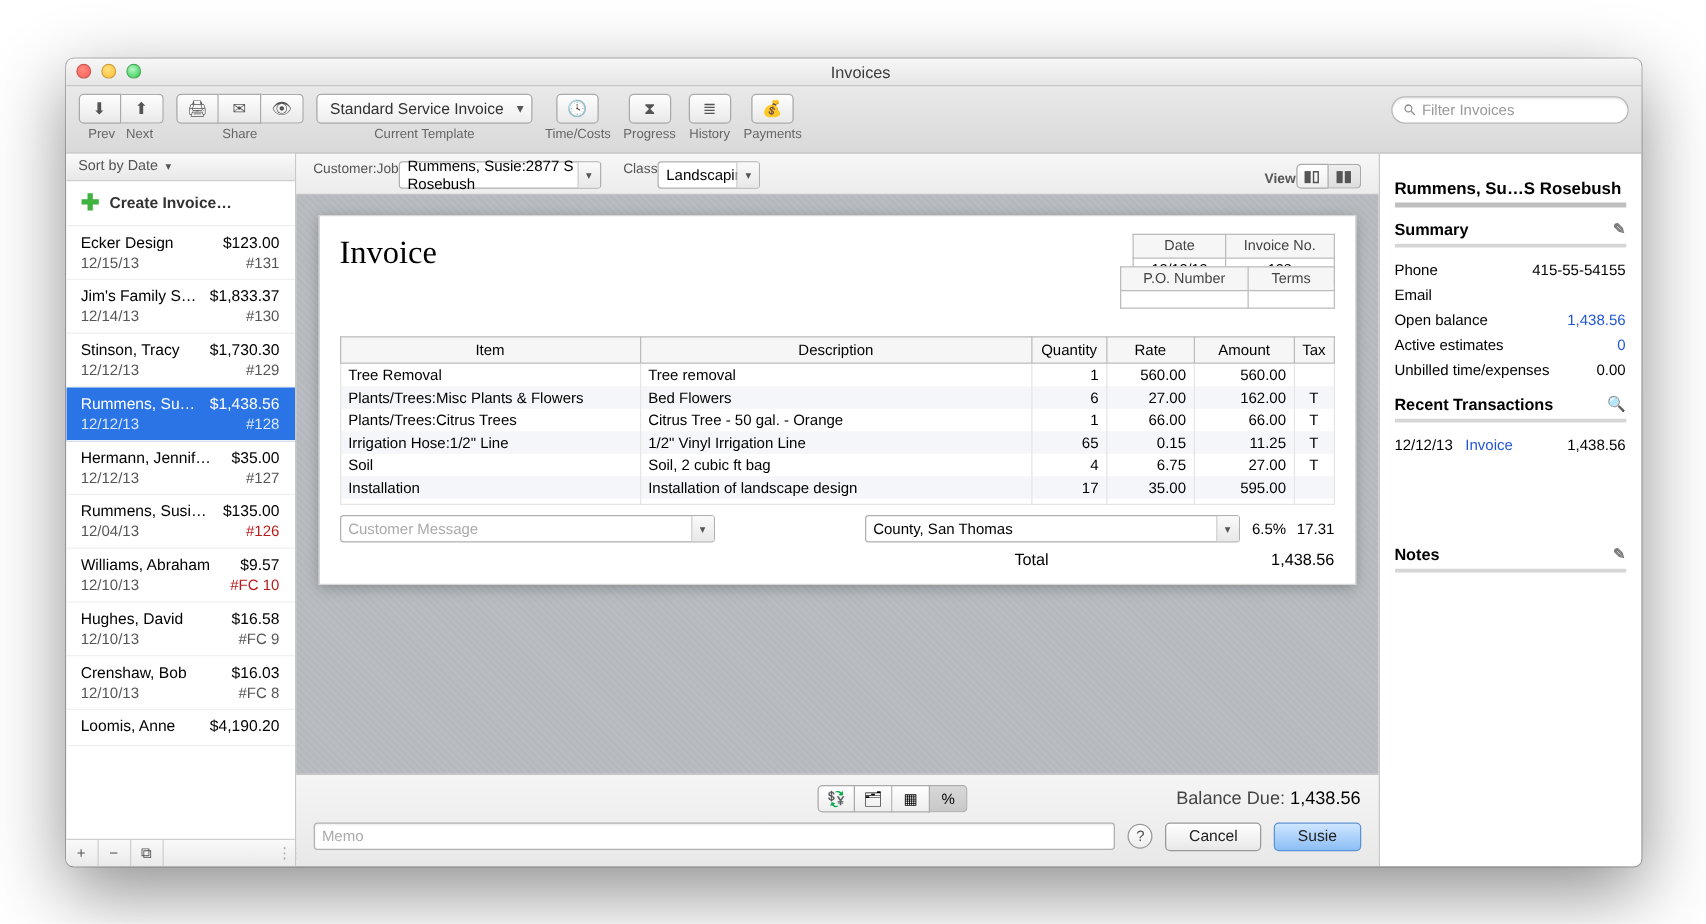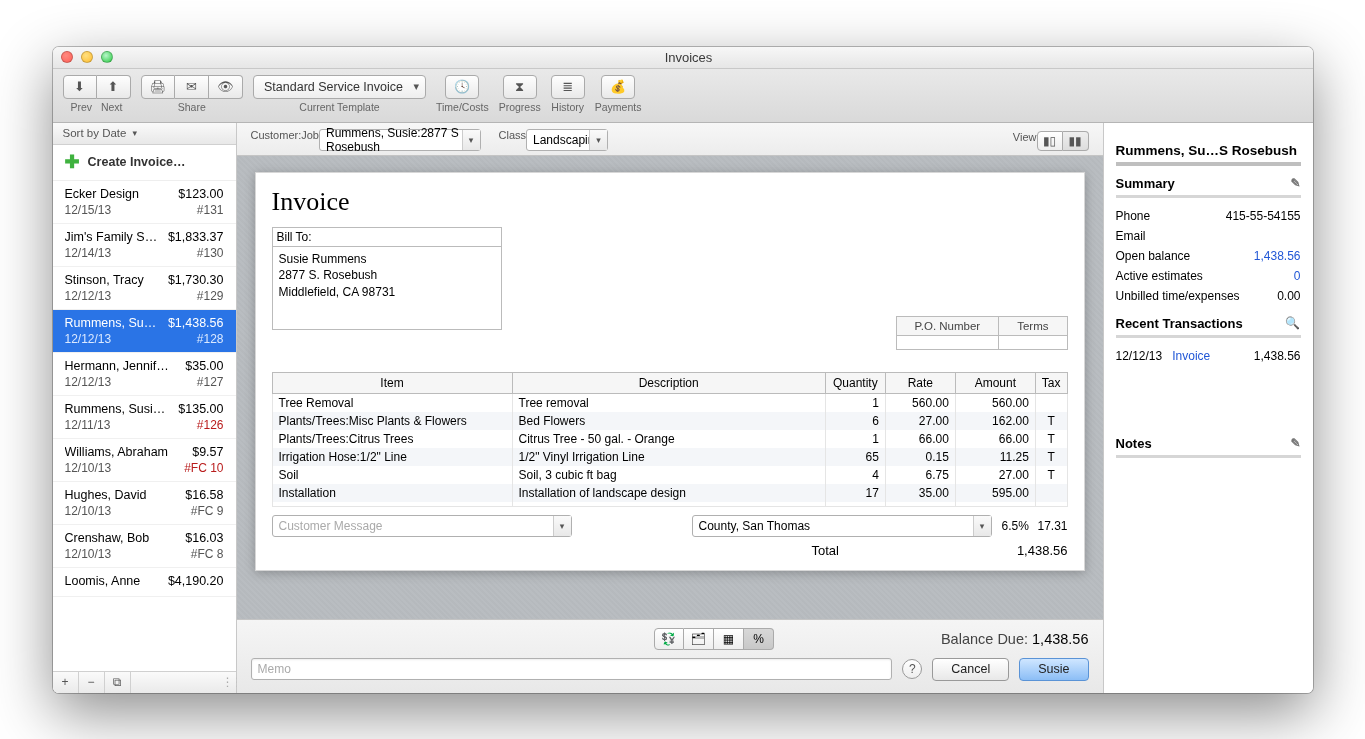--- a/index.html
+++ b/index.html
@@ -276,20 +276,26 @@
         </div>
       <div class="tb-label">History</div>
     </div>
     <div class="tb-group">
       <div class="tb-row">
           <div class="tb-btn">💰</div>
         </div>
       <div class="tb-label">Payments</div>
     </div>
     <div class="toolbar-spacer"></div>
+    <div class="search">
+      <svg viewBox="0 0 24 24">
+          <path d="M15.5 14h-.79l-.28-.27a6.5 6.5 0 10-.7.7l.27.28v.79l5 5L20.49 19l-5-5zm-6 0a4.5 4.5 0 114.5-4.5 4.5 4.5 0 01-4.5 4.5z"></path>
+        </svg>
+      <span>Filter Invoices</span>
+    </div>
   </div>
 
   <div class="content">
 
     <div class="left">
       <div class="left-head">
         <span>Sort by Date</span>
           <span class="arrow">▾</span>
       </div>
       <div class="create-row">
@@ -346,21 +352,21 @@
               <span>12/12/13</span>
               <span>#127</span>
             </div>
           </div>
           <div class="inv-item">
             <div class="row1">
               <span class="name">Rummens, Susi…</span>
               <span>$135.00</span>
             </div>
             <div class="row2">
-              <span>12/11/13</span>
+              <span>12/04/13</span>
               <span class="red">#126</span>
             </div>
           </div>
           <div class="inv-item">
             <div class="row1">
               <span class="name">Williams, Abraham</span>
               <span>$9.57</span>
             </div>
             <div class="row2">
               <span>12/10/13</span>
@@ -416,42 +422,46 @@
               <span class="arrow">▾</span>
           </div>
         </div>
         <div class="ch-col" style="width:220px;">
           <div class="ch-label">Class</div>
           <div class="combo">
             <span>Landscaping</span>
               <span class="arrow">▾</span>
           </div>
         </div>
-        <div class="ch-col" style="margin-left:auto; align-items:flex-start;">
+        <div class="ch-col" style="margin-left:auto; align-items:flex-end;font-weight:bold;">
           <div class="ch-label">View</div>
           <div class="view-toggle">
             <div class="vb">▮▯</div>
             <div class="vb">▮▮</div>
           </div>
         </div>
       </div>
 
       <div class="paper-area">
         <div class="paper">
           <h1>Invoice</h1>
 
-
-          <div class="billto">
-            <div class="hd">Bill To:</div>
-            <div class="bd">
-              <div>Susie Rummens</div>
-              <div>2877 S. Rosebush</div>
-              <div>Middlefield, CA  98731</div>
-            </div>
-          </div>
+          <table class="top-meta">
+            <tbody>
+                <tr>
+                  <th>Date</th>
+                  <th>Invoice No.</th>
+                </tr>
+            <tr>
+              <td>12/12/13</td>
+              <td>128</td>
+            </tr>
+          </tbody>
+            </table>
+
 
           <div style="clear:both; height:20px;"></div>
 
           <table class="po-terms">
             <tbody>
                 <tr>
                   <th>P.O. Number</th>
                   <th>Terms</th>
                 </tr>
             <tr>
@@ -500,21 +510,21 @@
                 <tr>
                   <td>Irrigation Hose:1/2" Line</td>
                   <td>1/2"  Vinyl Irrigation Line</td>
                   <td class="num">65</td>
                   <td class="num">0.15</td>
                   <td class="num">11.25</td>
                   <td class="tax">T</td>
                 </tr>
                 <tr>
                   <td>Soil</td>
-                  <td>Soil, 3 cubic ft bag</td>
+                  <td>Soil, 2 cubic ft bag</td>
                   <td class="num">4</td>
                   <td class="num">6.75</td>
                   <td class="num">27.00</td>
                   <td class="tax">T</td>
                 </tr>
                 <tr>
                   <td>Installation</td>
                   <td>Installation of landscape design</td>
                   <td class="num">17</td>
                   <td class="num">35.00</td>

